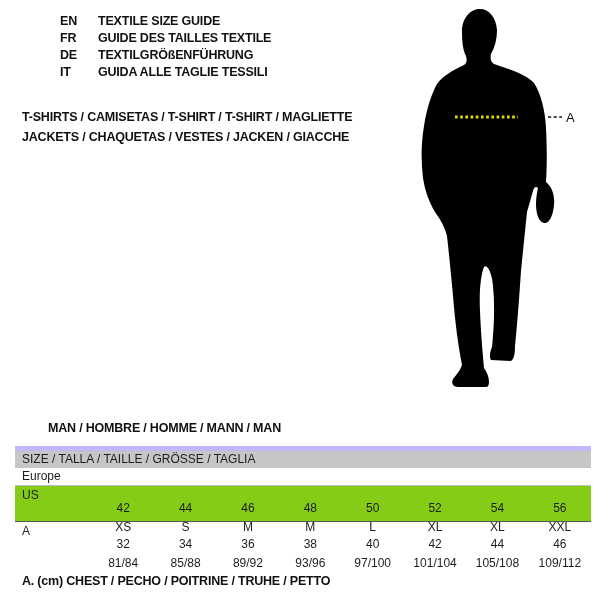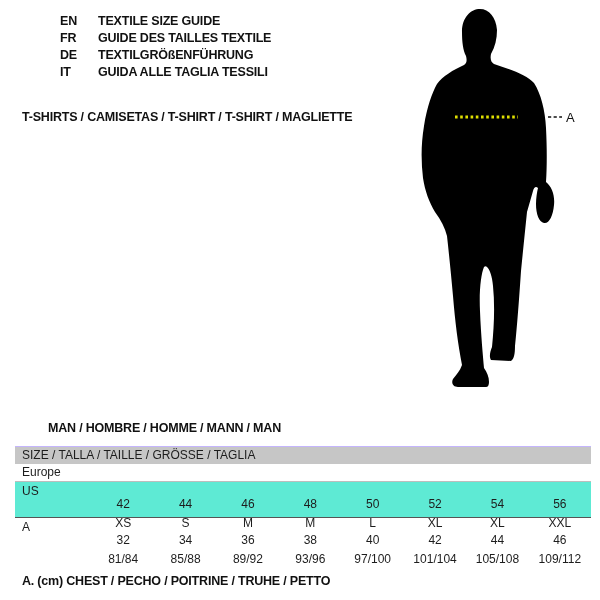--- a/index.html
+++ b/index.html
@@ -11,25 +11,25 @@
   .lang-list{position:absolute;left:22px;top:12px;}
   .lang-row{display:flex;height:17px;align-items:center;font-weight:bold;font-size:12.5px;letter-spacing:-0.2px;}
   .lang-code{width:38px;flex:0 0 38px;padding-left:38px;}
   
   .garments{position:absolute;left:22px;top:107px;font-weight:bold;font-size:12.5px;line-height:20px;letter-spacing:-0.2px;}
   
   .figure-wrap{position:absolute;left:405px;top:6px;width:172px;height:392px;}
   
   .section-title{position:absolute;left:22px;top:421px;font-weight:bold;font-size:12.5px;letter-spacing:-0.2px;margin-left:26px;}
   
-  .size-table{position:absolute;left:15px;top:446px;width:576px;border-top:1px solid #c4b5fd;font-size:12px;color:#1d1d1d;}
+  .size-table{position:absolute;left:15px;top:446px;width:576px;border-top:5px solid #c4b5fd;font-size:12px;color:#1d1d1d;}
   .t-header{background:#c6c6c6;height:17px;line-height:17px;padding-left:7px;font-size:12px;}
   .t-row{display:flex;height:18px;line-height:18px;}
   .t-row.r-europe{height:17px;line-height:17px;border-bottom:1px solid #bdbdbd;}
-  .t-row.r-us,.t-row.r-sizes{background:#5eead4;}
+  .t-row.r-us,.t-row.r-sizes{background:#84cc16;}
   .t-row.r-sizes{height:17px;line-height:17px;}
   .t-row.r-a{border-top:1px solid #555;}
   .t-label{width:70px;flex:0 0 70px;padding-left:7px;}
   .t-cell{flex:1;text-align:center;margin-top:32px;}
   
   .footnote{position:absolute;left:22px;top:574px;font-weight:bold;font-size:12.5px;letter-spacing:-0.2px;}
 </style>
 </head>
 <body>
 
@@ -41,26 +41,27 @@
   <div class="lang-row">
     <span class="lang-code">FR</span>
     <span class="lang-text">GUIDE DES TAILLES TEXTILE</span>
   </div>
   <div class="lang-row">
     <span class="lang-code">DE</span>
     <span class="lang-text">TEXTILGRÖßENFÜHRUNG</span>
   </div>
   <div class="lang-row">
     <span class="lang-code">IT</span>
-    <span class="lang-text">GUIDA ALLE TAGLIA TESSILI</span>
+    <span class="lang-text">GUIDA ALLE TAGLIE TESSILI</span>
   </div>
 </div>
 
 <div class="garments">
   <div>T-SHIRTS / CAMISETAS / T-SHIRT / T-SHIRT / MAGLIETTE</div>
+  <div>JACKETS / CHAQUETAS / VESTES / JACKEN / GIACCHE</div>
 </div>
 
 <div class="figure-wrap">
   <svg width="172" height="392" viewBox="0 0 172 392">
     <path fill="#000000" d="
       M75,3
       C84,3 91,11 92,24
       C92,33 90,41 86,48
       C85,53 86,56 89,58
       C104,63 122,69 129,77

